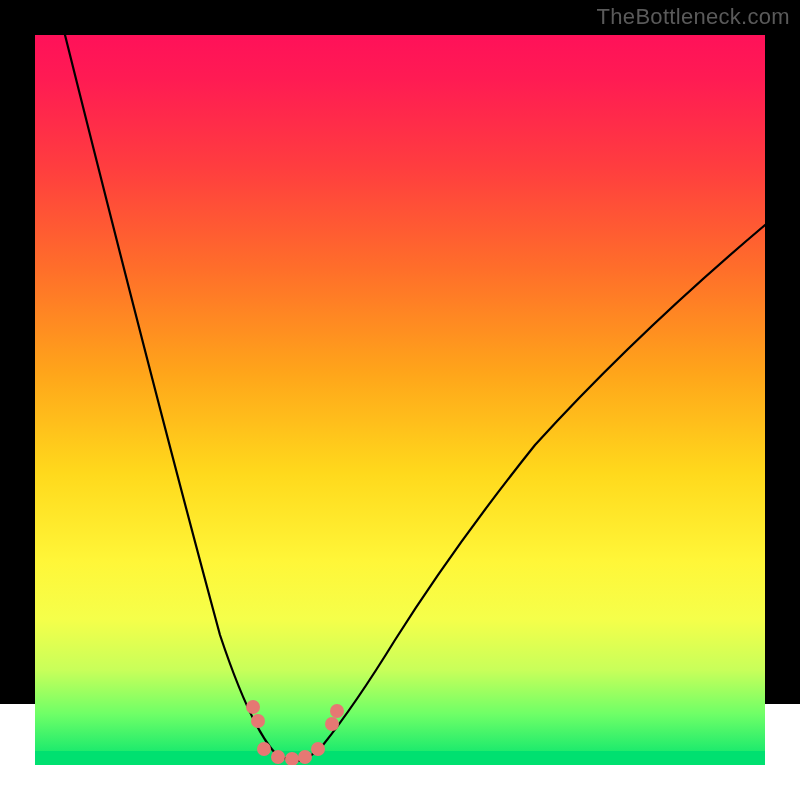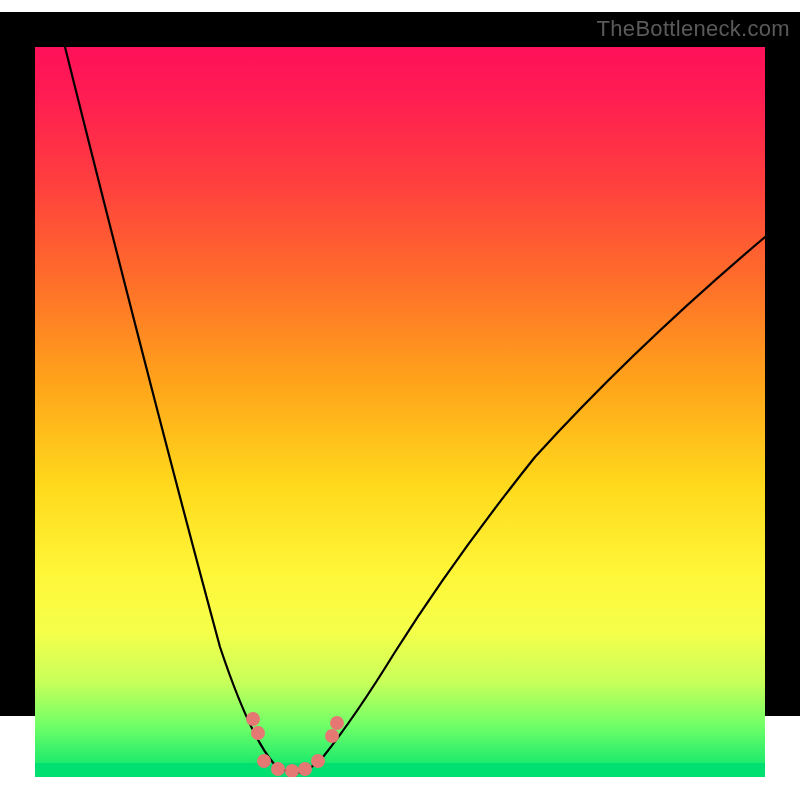--- a/index.html
+++ b/index.html
@@ -8,21 +8,20 @@
     width: 800px;
     height: 800px;
     overflow: hidden;
     font-family: Arial, Helvetica, sans-serif;
   }
   .frame {
     position: relative;
     width: 800px;
     height: 704px;
     background: #000;
-    margin-top: 12px;
   }
   .watermark {
     position: absolute;
     top: 4px;
     right: 10px;
     color: #5a5a5a;
     font-size: 22px;
     font-weight: 500;
     letter-spacing: 0.3px;
     z-index: 5;

